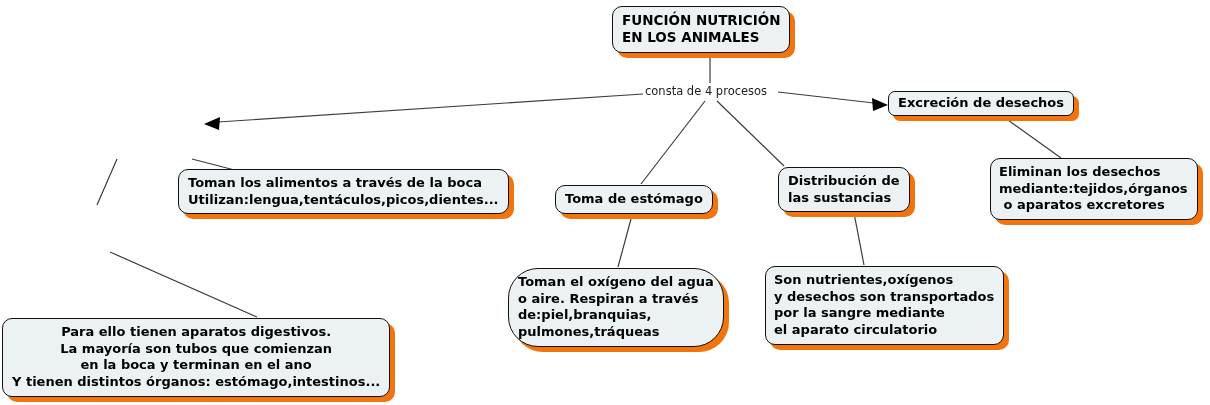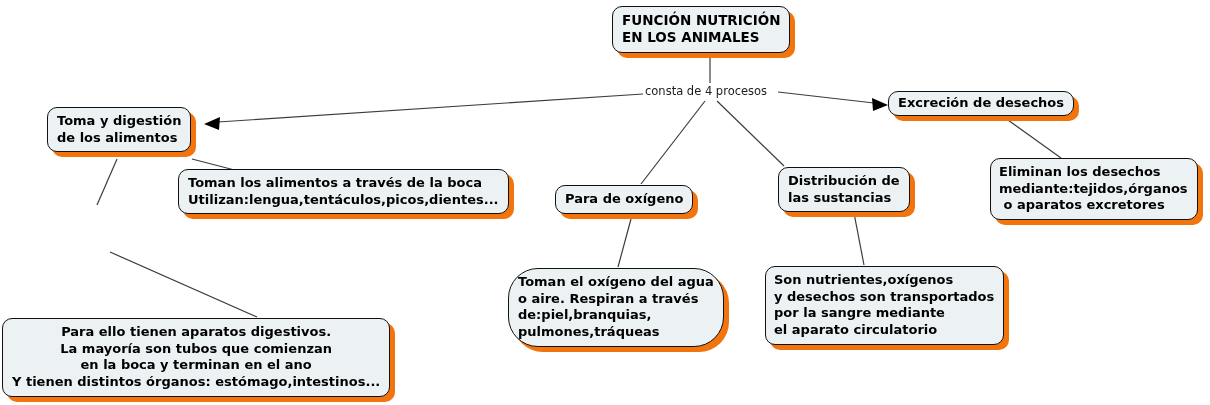--- a/index.html
+++ b/index.html
@@ -36,21 +36,21 @@
     z-index:2;
   }
   #node-title{left:612px;top:6px;font-size:13.5px;}
   #node-toma-digestion{left:47px;top:107px;}
   #node-toman-alimentos{left:178px;top:169px;}
   #node-para-ello{left:2px;top:318px;text-align:center;}
   #node-toma-oxigeno{left:555px;top:185px;}
   #node-toman-oxigeno{left:508px;top:268px;border-radius:30px;}
   #node-distribucion{left:778px;top:167px;}
   #node-son-nutrientes{left:765px;top:266px;padding-left:8px;}
-  #node-excrecion{left:888px;top:91px;padding:3px 9px;}
+  #node-excrecion{left:888px;top:91px;padding:3px 9px;border-radius:7px;}
   #node-eliminan{left:990px;top:158px;padding-left:8px;}
   #label-consta{left:645px;top:84px;width:132px;}
   #label-digerir{left:15px;top:207px;width:158px;}
 </style>
 </head>
 <body>
 
 <div id="canvas">
 
   <svg id="wires" width="1210" height="405" viewBox="0 0 1210 405">
@@ -71,33 +71,31 @@
       <polygon points="204,124 220,117 219,130"></polygon>
       <polygon points="888,105 872,98 873,111"></polygon>
     </g>
   </svg>
 
   <div class="node" id="node-title">FUNCIÓN NUTRICIÓN
 EN LOS ANIMALES</div>
 
   <div class="maplabel" id="label-consta">consta de 4 procesos</div>
 
-  <div class="node" id="node-toma-digestion">Toma y digestión
-de los alimentos</div>
 
   <div class="node" id="node-toman-alimentos">Toman los alimentos a través de la boca
 Utilizan:lengua,tentáculos,picos,dientes...</div>
 
 
   <div class="node" id="node-para-ello">Para ello tienen aparatos digestivos.
 La mayoría son tubos que comienzan
 en la boca y terminan en el ano
 Y tienen distintos órganos: estómago,intestinos...</div>
 
-  <div class="node" id="node-toma-oxigeno">Para de oxígeno</div>
+  <div class="node" id="node-toma-oxigeno">Toma de estómago</div>
 
   <div class="node" id="node-toman-oxigeno">Toman el oxígeno del agua
 o aire. Respiran a través
 de:piel,branquias,
 pulmones,tráqueas</div>
 
   <div class="node" id="node-distribucion">Distribución de
 las sustancias</div>
 
   <div class="node" id="node-son-nutrientes">Son nutrientes,oxígenos

